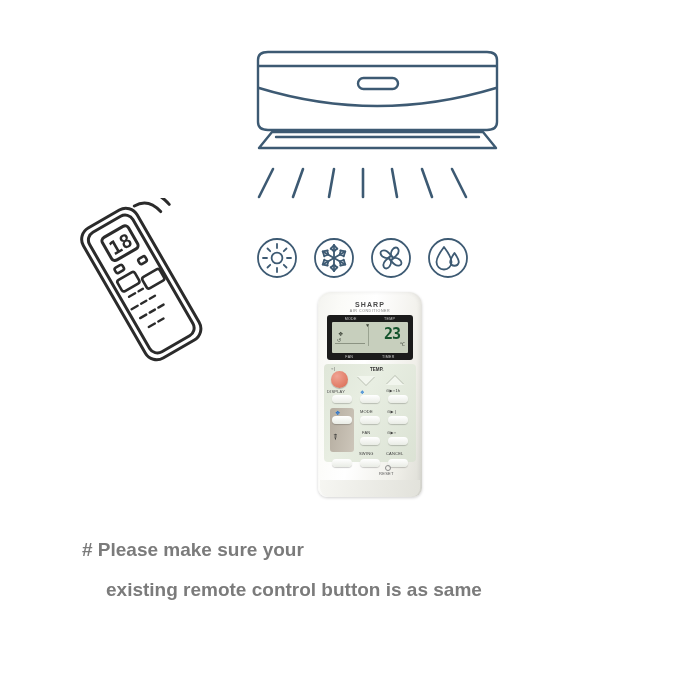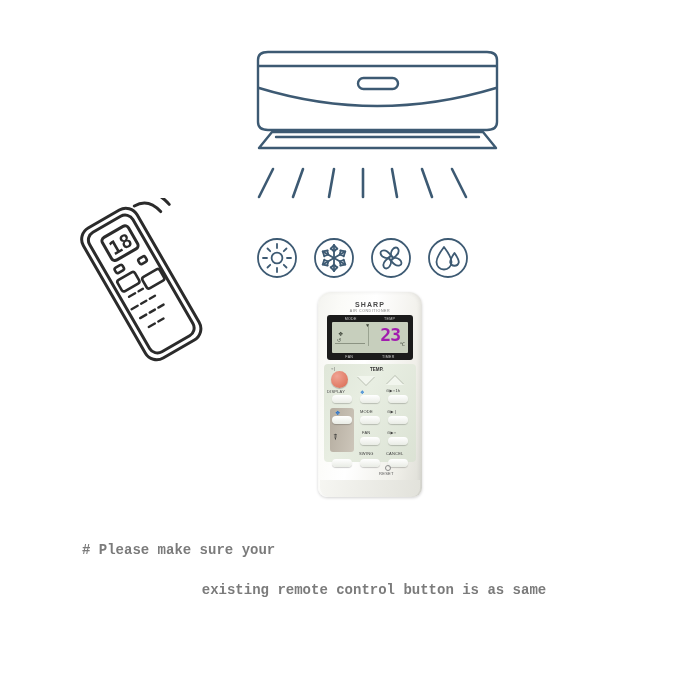--- a/index.html
+++ b/index.html
@@ -60,21 +60,21 @@
     position:absolute;left:5px;top:7px;width:76px;height:31px;
     background:#c7cfbd;border-radius:1px;overflow:hidden;
   }
   .lcd-div{position:absolute;left:36px;top:2px;width:1px;height:22px;background:#9aa391;}
   .lcd-underline{position:absolute;left:3px;top:21px;width:30px;height:1px;background:#8b9382;}
   .lcd-fanicon{position:absolute;left:6px;top:9px;font-size:6px;color:#3e463a;line-height:1;}
   .lcd-swing{position:absolute;left:5px;top:16px;font-size:5px;color:#3e463a;line-height:1;}
   .lcd-top-arrow{position:absolute;left:33px;top:1px;font-size:5px;color:#3e463a;line-height:1;}
   .lcd-temp{
     position:absolute;right:8px;top:2px;
-    font-size:18px;font-weight:bold;color:#a21caf;line-height:21px;
+    font-size:15px;font-weight:bold;color:#14532d;line-height:21px;
     font-family:"DejaVu Sans Mono",monospace;letter-spacing:-1px;
   }
   .lcd-unit{position:absolute;right:3px;top:19px;font-size:5px;color:#2c332a;}
   .lcd-ftr{
     position:absolute;left:4px;right:4px;bottom:0px;height:6px;
     display:flex;justify-content:space-around;align-items:center;
     font-size:3.6px;color:#cfcfcf;letter-spacing:.3px;
   }
 
   
@@ -121,25 +121,25 @@
   .reset-lbl{position:absolute;left:61px;top:179px;font-size:4px;color:#555;letter-spacing:.3px;}
   .remote-foot{
     position:absolute;left:2px;top:188px;width:100px;height:17px;
     background:linear-gradient(100deg,#f6f6f2,#e2e2db);
     border-radius:0 0 9px 9px;
   }
 
   
   .caption{
     position:absolute;left:82px;top:530px;width:560px;
-    color:#7b7b7b;font-size:14px;font-weight:bold;line-height:40px;
-    font-family:Liberation Mono, monospace;
+    color:#7b7b7b;font-size:19px;font-weight:bold;line-height:40px;
+    font-family:Liberation Sans, sans-serif;
   }
   .cap-line{white-space:nowrap;}
-  .cap-indent{padding-left:24px;text-align:center;}
+  .cap-indent{padding-left:24px;}
 </style>
 </head>
 <body>
 
 <div id="stage">
 
   <div class="ac-unit">
     <svg width="255" height="110" viewBox="0 0 255 110">
       <g fill="none" stroke="#3d5a73" stroke-width="2.4" stroke-linejoin="round" stroke-linecap="round">
         <path d="M8 10 Q8 2 18 2 L237 2 Q247 2 247 10 L247 72 Q247 80 237 80 L18 80 Q8 80 8 72 Z"></path>

